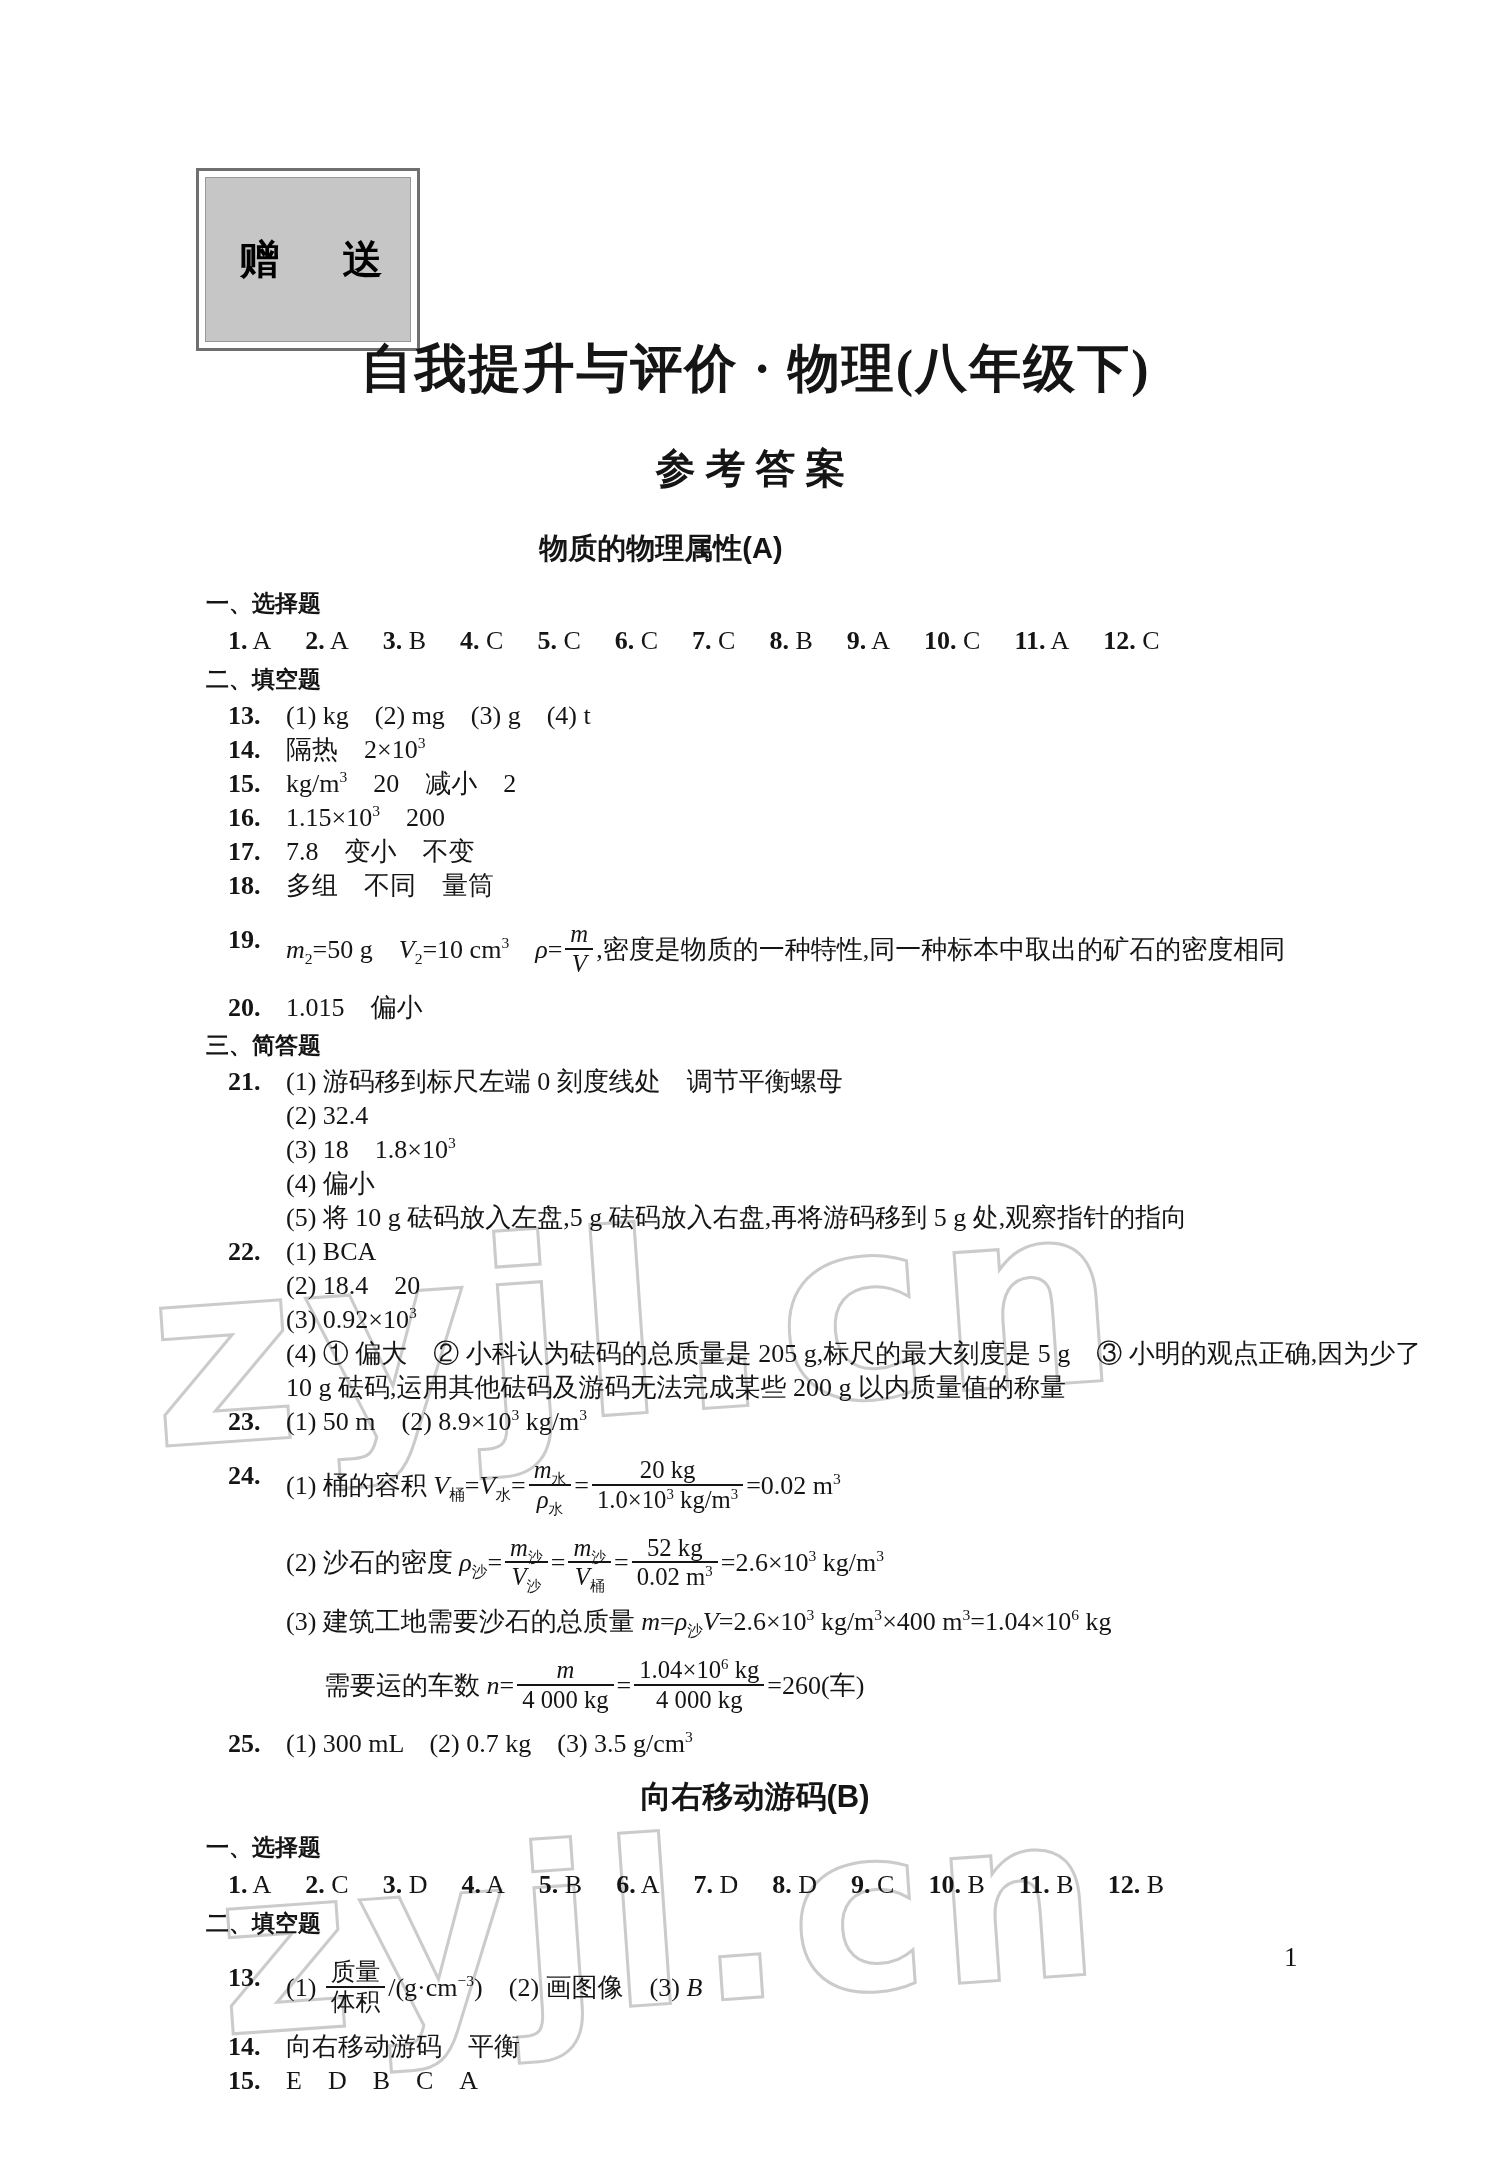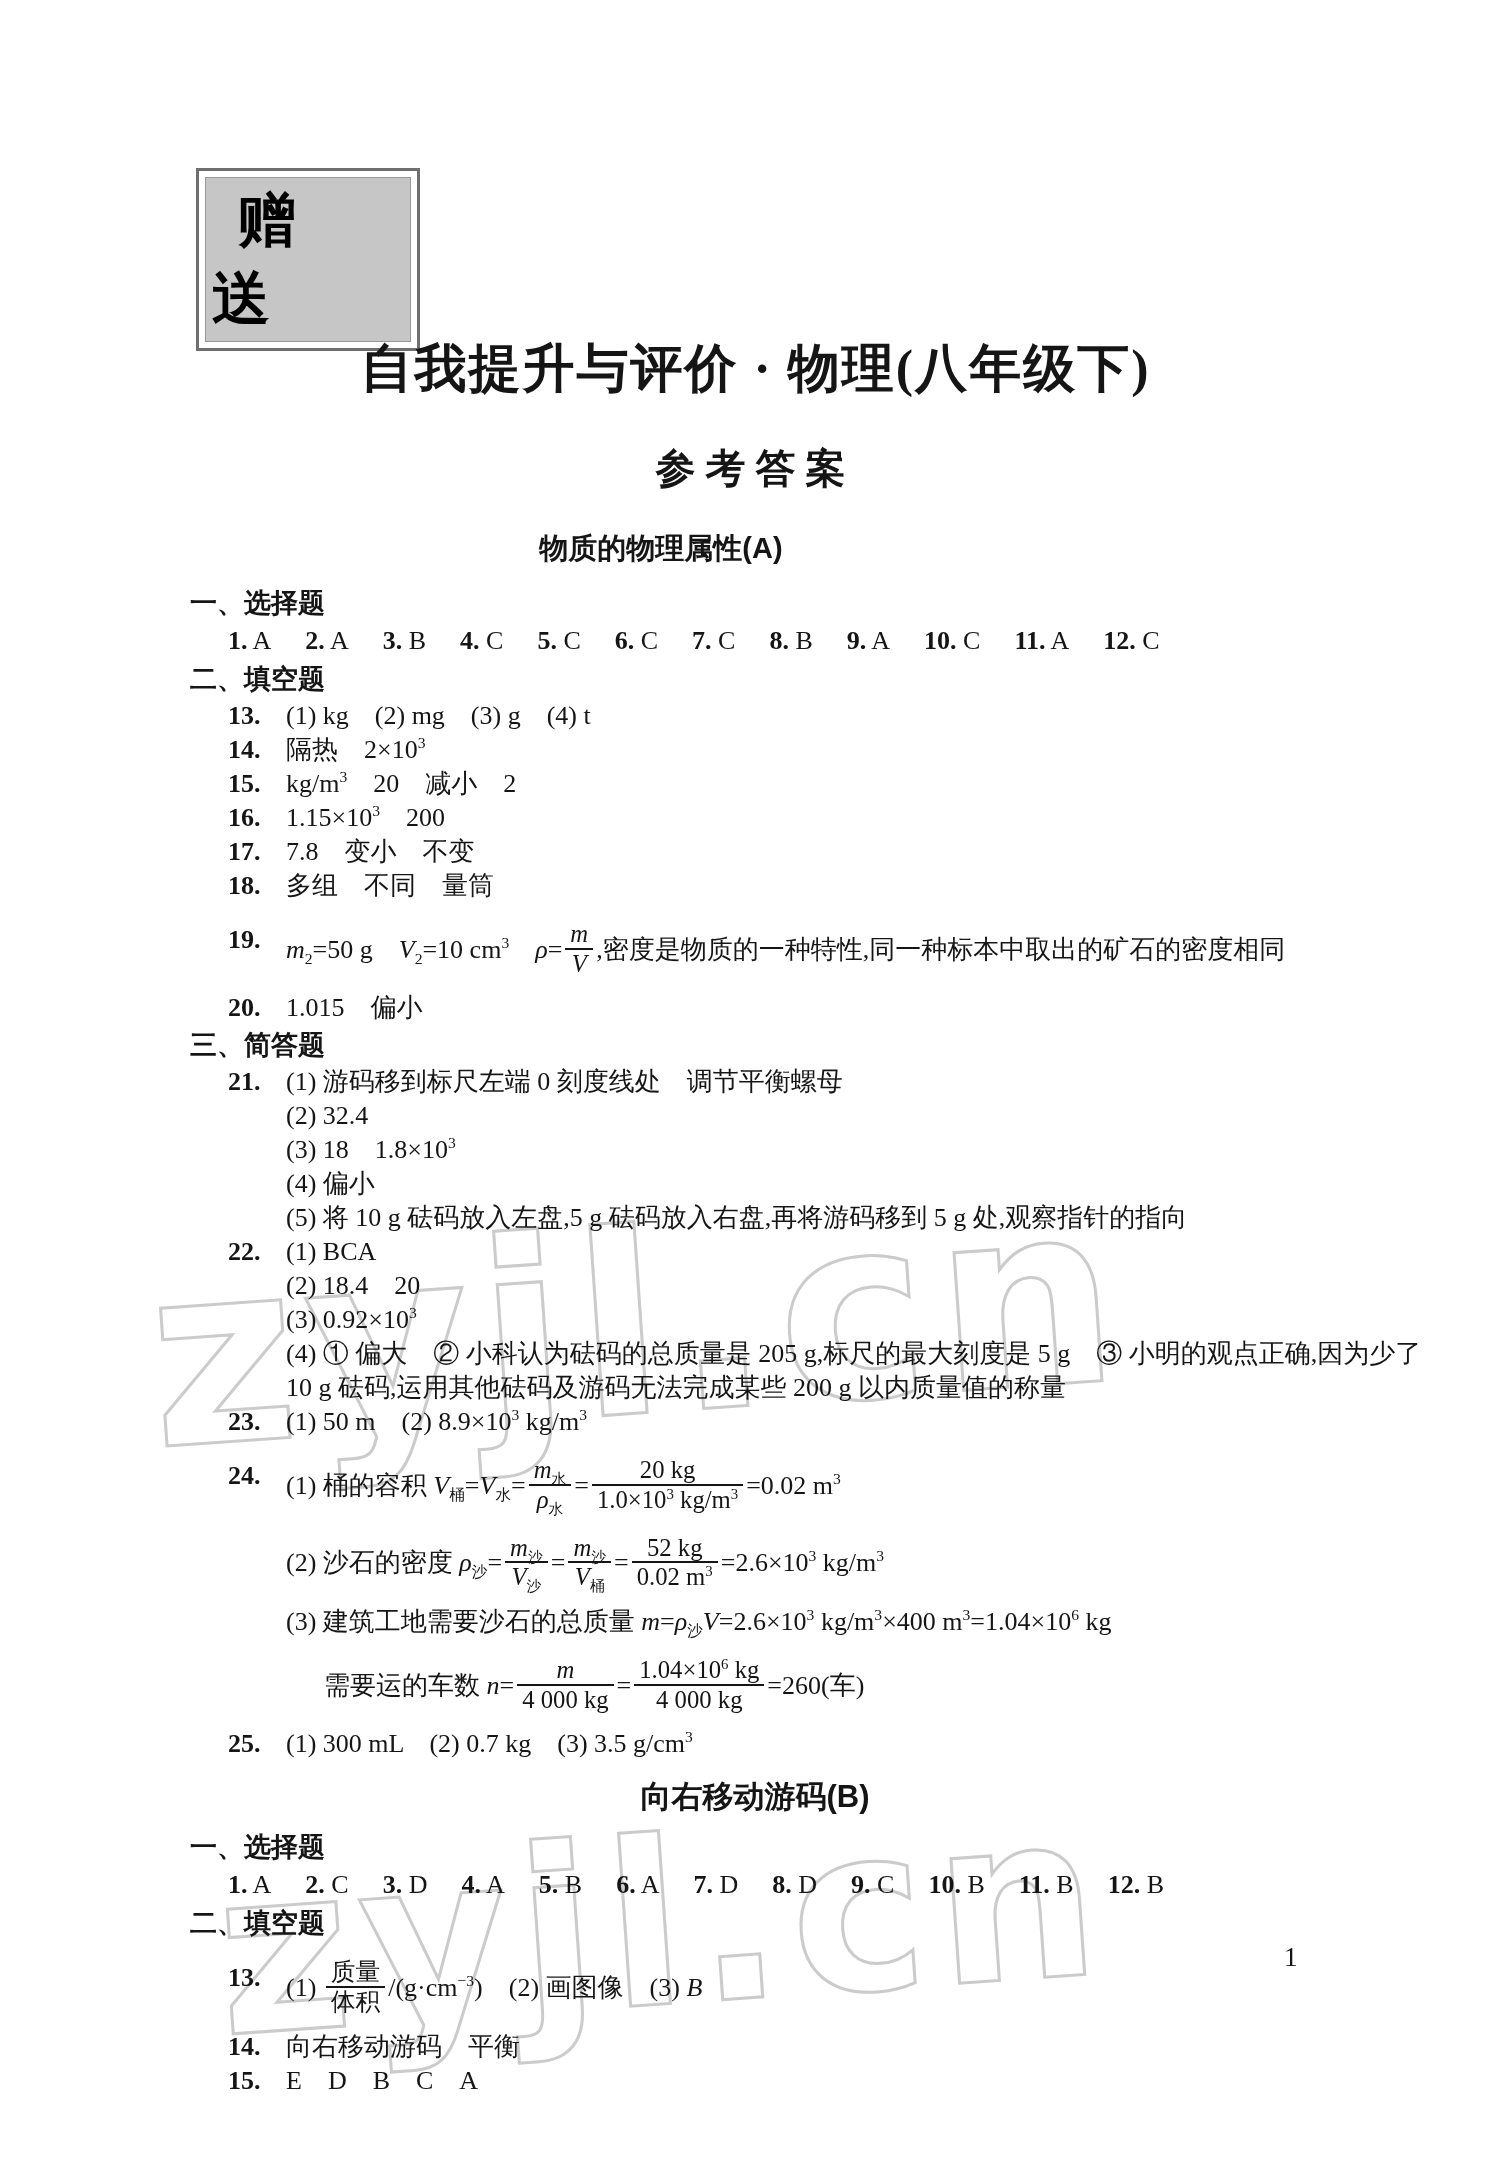--- a/index.html
+++ b/index.html
@@ -16,41 +16,41 @@
   }
   
   .gift{
     position:absolute;left:196px;top:168px;width:224px;height:183px;
     border:3px solid #6f6f6f;background:#fff;padding:6px;box-sizing:border-box;z-index:2;
   }
   .gift-inner{
     width:100%;height:100%;background:#c6c6c6;border:1px solid #999;
     display:flex;align-items:center;justify-content:center;
     font-family:"Liberation Sans","DejaVu Sans",sans-serif;font-weight:bold;
-    font-size:58px;color:#000;letter-spacing:26px;text-indent:26px;box-sizing:border-box;padding-left:6px;
+    font-size:40px;color:#000;letter-spacing:26px;text-indent:26px;box-sizing:border-box;padding-left:6px;
   }
   .doc-title{
     position:absolute;top:334px;left:0;width:1511px;text-align:center;
     font-size:52px;font-weight:bold;letter-spacing:2px;z-index:2;
   }
   .doc-subtitle{
     position:absolute;top:441px;left:0;width:1511px;text-align:center;
     font-size:40px;font-weight:bold;letter-spacing:10px;z-index:2;
   }
   .sec-a-head{
     position:absolute;top:529px;left:0;width:1322px;text-align:center;
     font-family:"Liberation Sans","DejaVu Sans",sans-serif;font-weight:bold;font-size:29px;z-index:2;
   }
   .bodycol{
     position:absolute;left:190px;top:583px;width:1258px;z-index:2;
     font-size:26px;line-height:34px;
   }
   .group-head{
     font-family:"Liberation Sans","DejaVu Sans",sans-serif;
-    font-weight:bold;font-size:27px;line-height:36px;margin:2px 0 2px 0;
+    font-weight:bold;font-size:23px;line-height:36px;margin:2px 0 2px 16px;
   }
   .choices{display:flex;flex-wrap:wrap;gap:16px 34px;padding-left:38px;line-height:36px;}
   .choice b{font-weight:bold;}
   .ans-item{position:relative;margin-left:38px;padding-left:58px;}
   .qnum{position:absolute;left:0;top:0;font-weight:bold;}
   .tall{margin-top:20px;margin-bottom:11px;}
   .indent2{padding-left:96px;}
   sup{font-size:60%;line-height:0;}
   sub{font-size:60%;line-height:0;}
   i{font-style:italic;}

